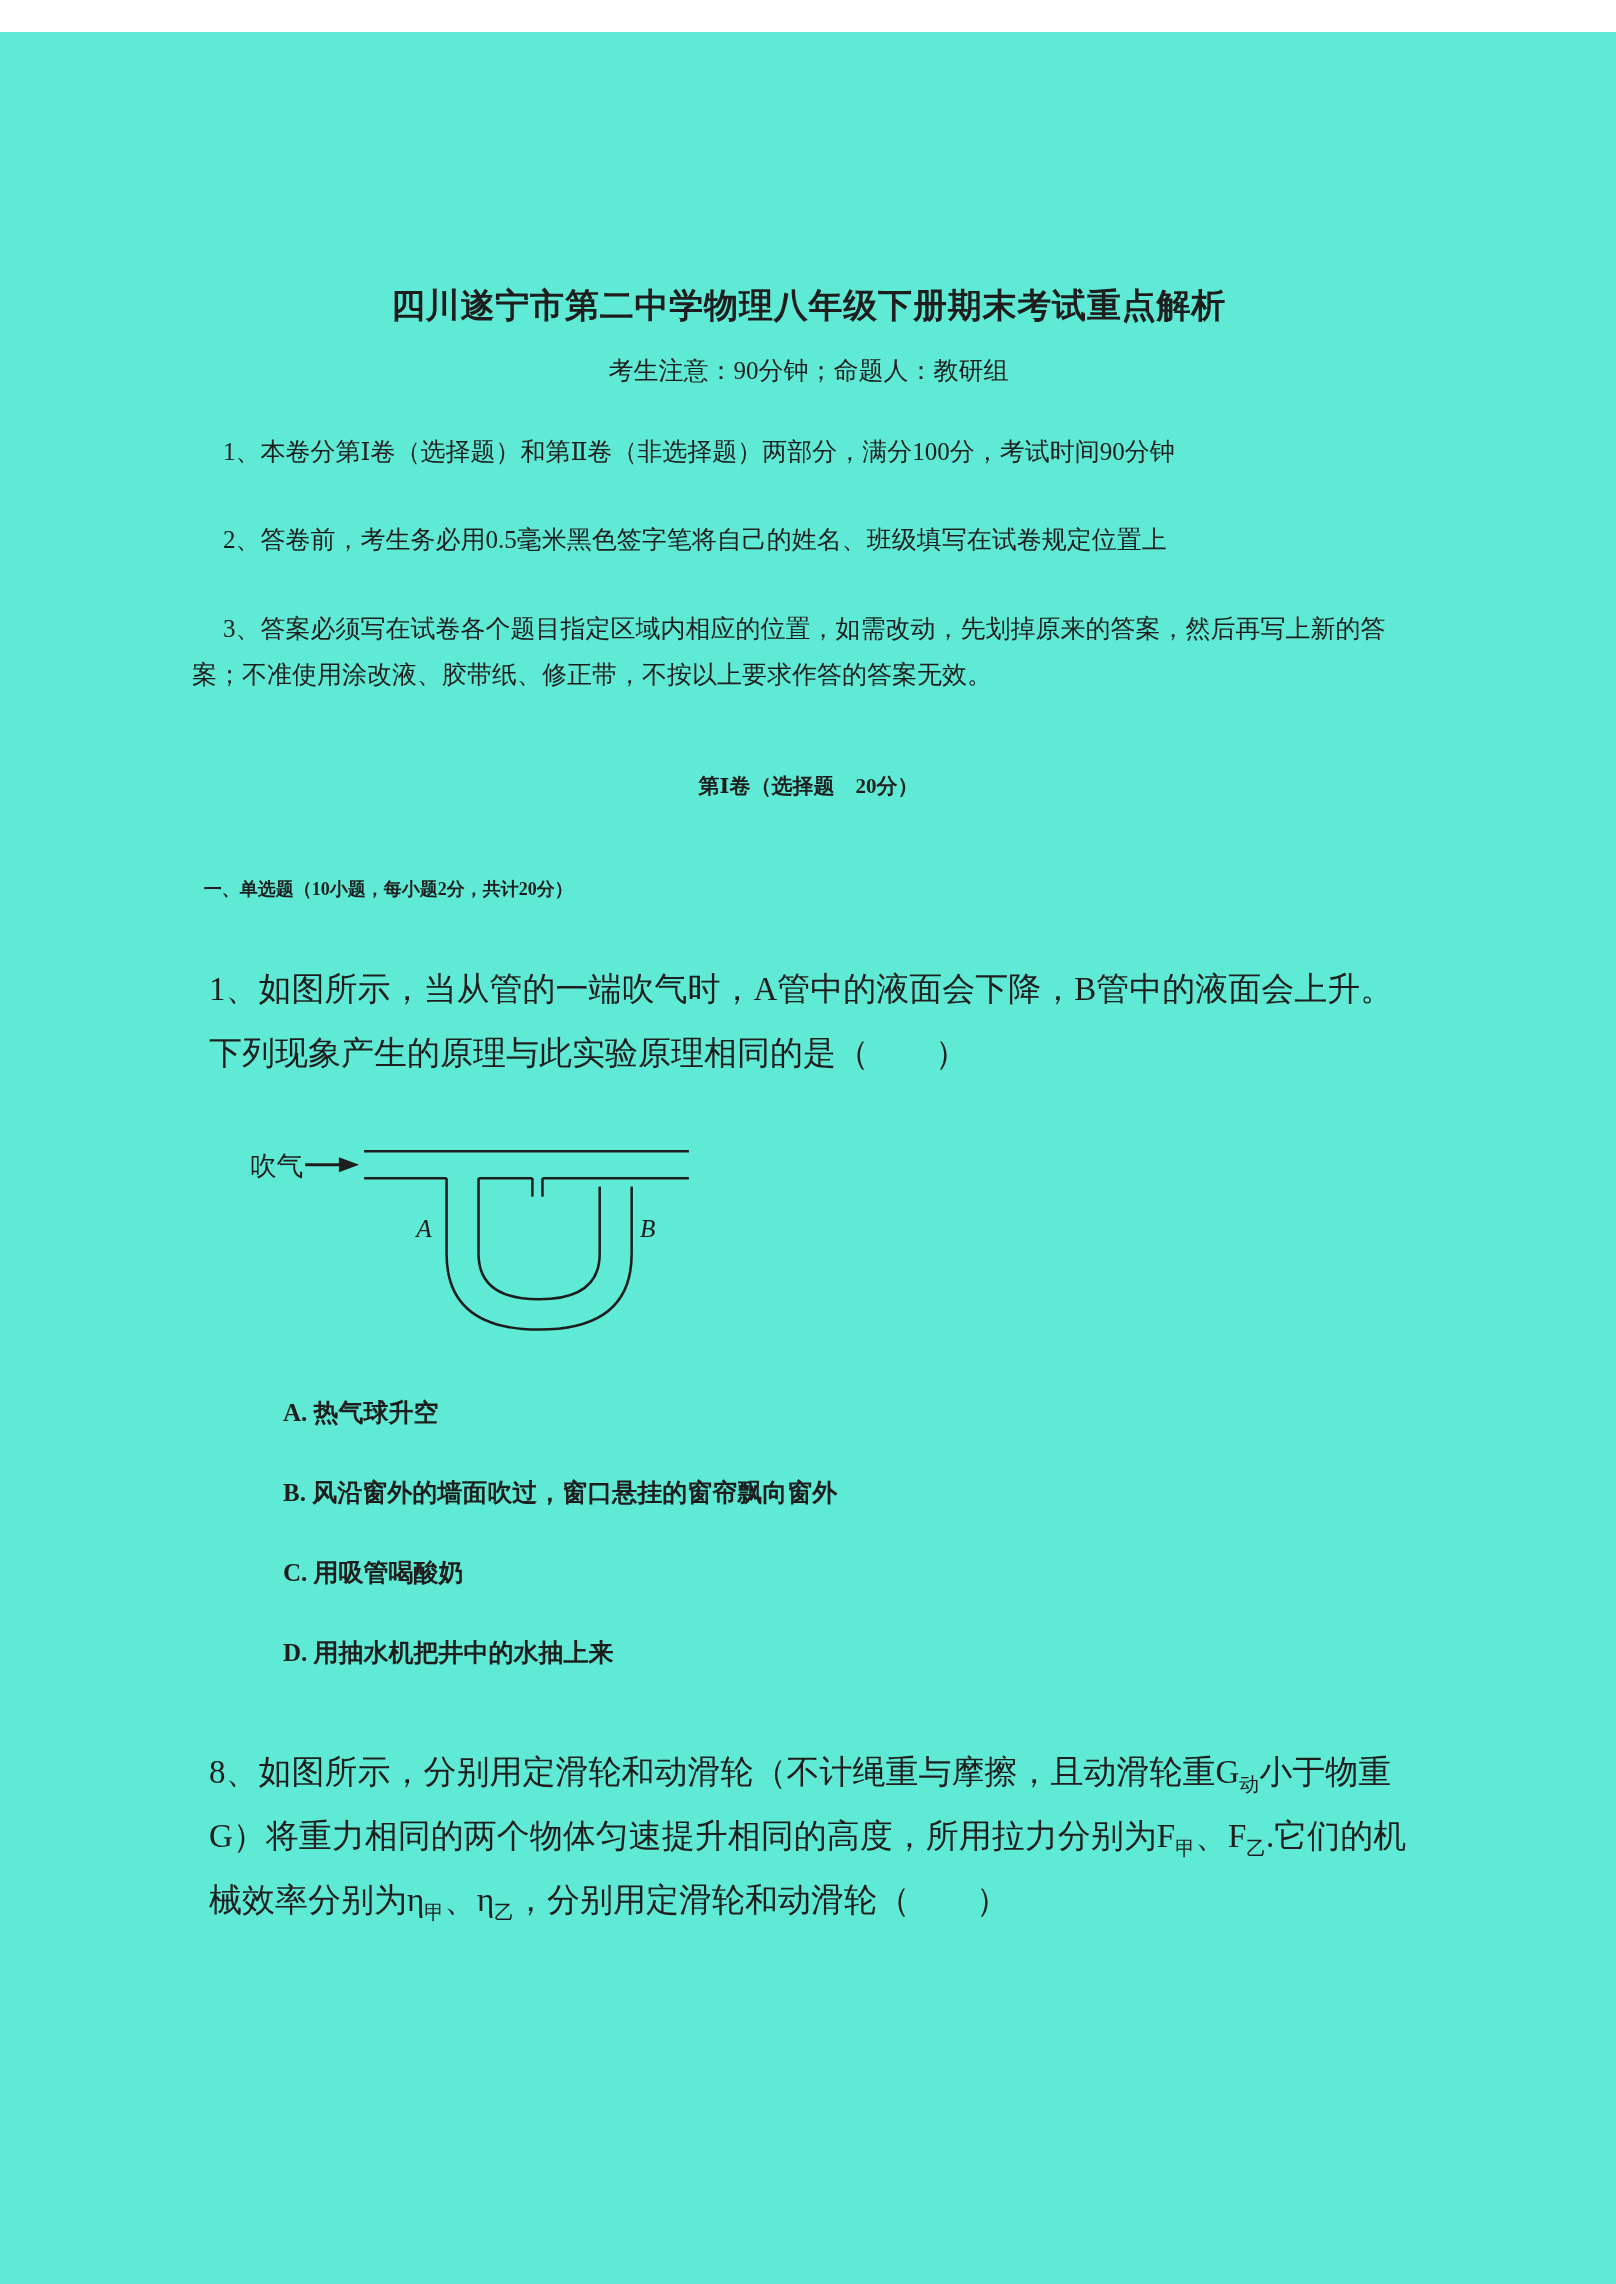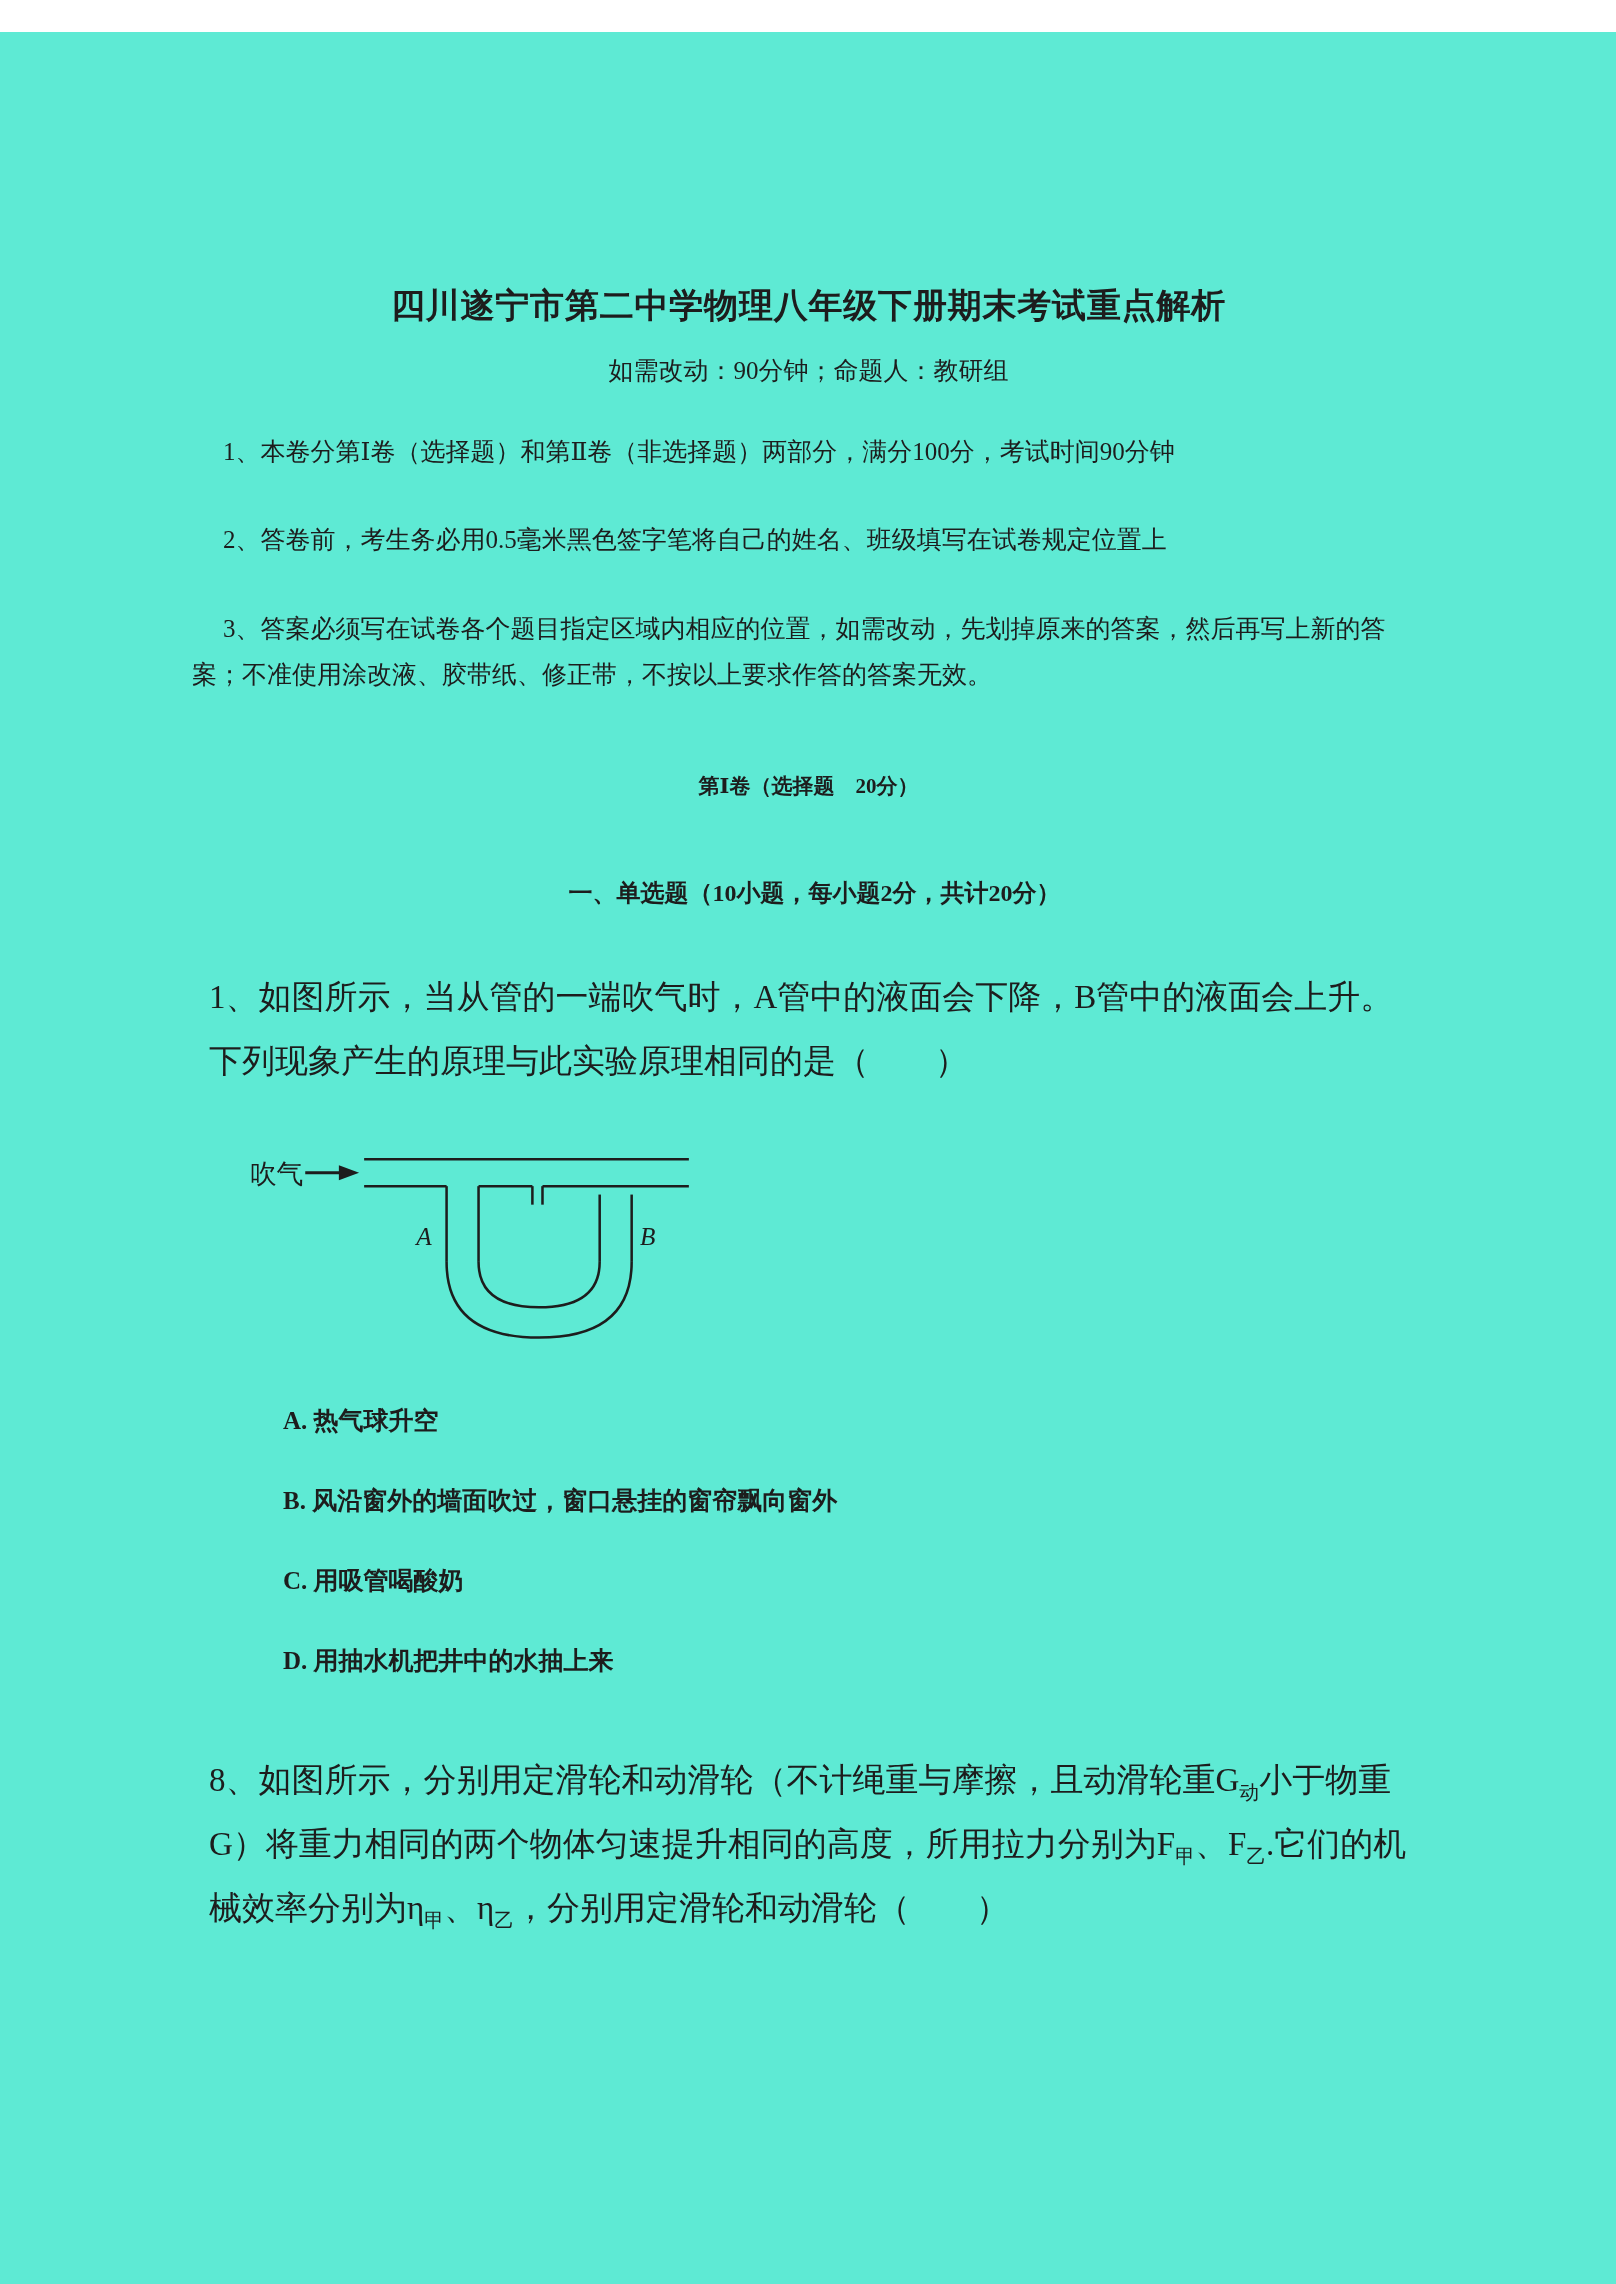--- a/index.html
+++ b/index.html
@@ -47,24 +47,23 @@
     margin: 42px 0 0;
     text-indent: 31px;
   }
   .section-title {
     font-size: 21px;
     font-weight: 700;
     text-align: center;
     margin: 74px 0 0;
   }
   .subsection {
-    font-size: 24px;
+    font-size: 18px;
     font-weight: 700;
     margin: 77px 0 0 11.8px;
-    text-align: center;
   }
   .question {
     font-size: 33px;
     line-height: 1.95;
     margin: 56px 0 0 17px;
   }
   .q2 { margin-top: 71px; }
   sub { font-size: 0.6em; line-height: 0; }
   .q1-figure {
     margin: 40px 0 0 54px;
@@ -98,21 +97,21 @@
   .option-first { margin-top: 54px; }
 </style>
 </head>
 <body>
 
 <div class="page">
   <div class="content">
 
     <h1 class="title">四川遂宁市第二中学物理八年级下册期末考试重点解析</h1>
 
-    <div class="subtitle">如需改动：90分钟；命题人：教研组</div>
+    <div class="subtitle">考生注意：90分钟；命题人：教研组</div>
 
 
     <p class="notice">1、本卷分第Ⅰ卷（选择题）和第Ⅱ卷（非选择题）两部分，满分100分，考试时间90分钟</p>
     <p class="notice">2、答卷前，考生务必用0.5毫米黑色签字笔将自己的姓名、班级填写在试卷规定位置上</p>
     <p class="notice">3、答案必须写在试卷各个题目指定区域内相应的位置，如需改动，先划掉原来的答案，然后再写上新的答案；不准使用涂改液、胶带纸、修正带，不按以上要求作答的答案无效。</p>
 
     <h2 class="section-title">第Ⅰ卷（选择题　20分）</h2>
 
     <h3 class="subsection">一、单选题（10小题，每小题2分，共计20分）</h3>
 

